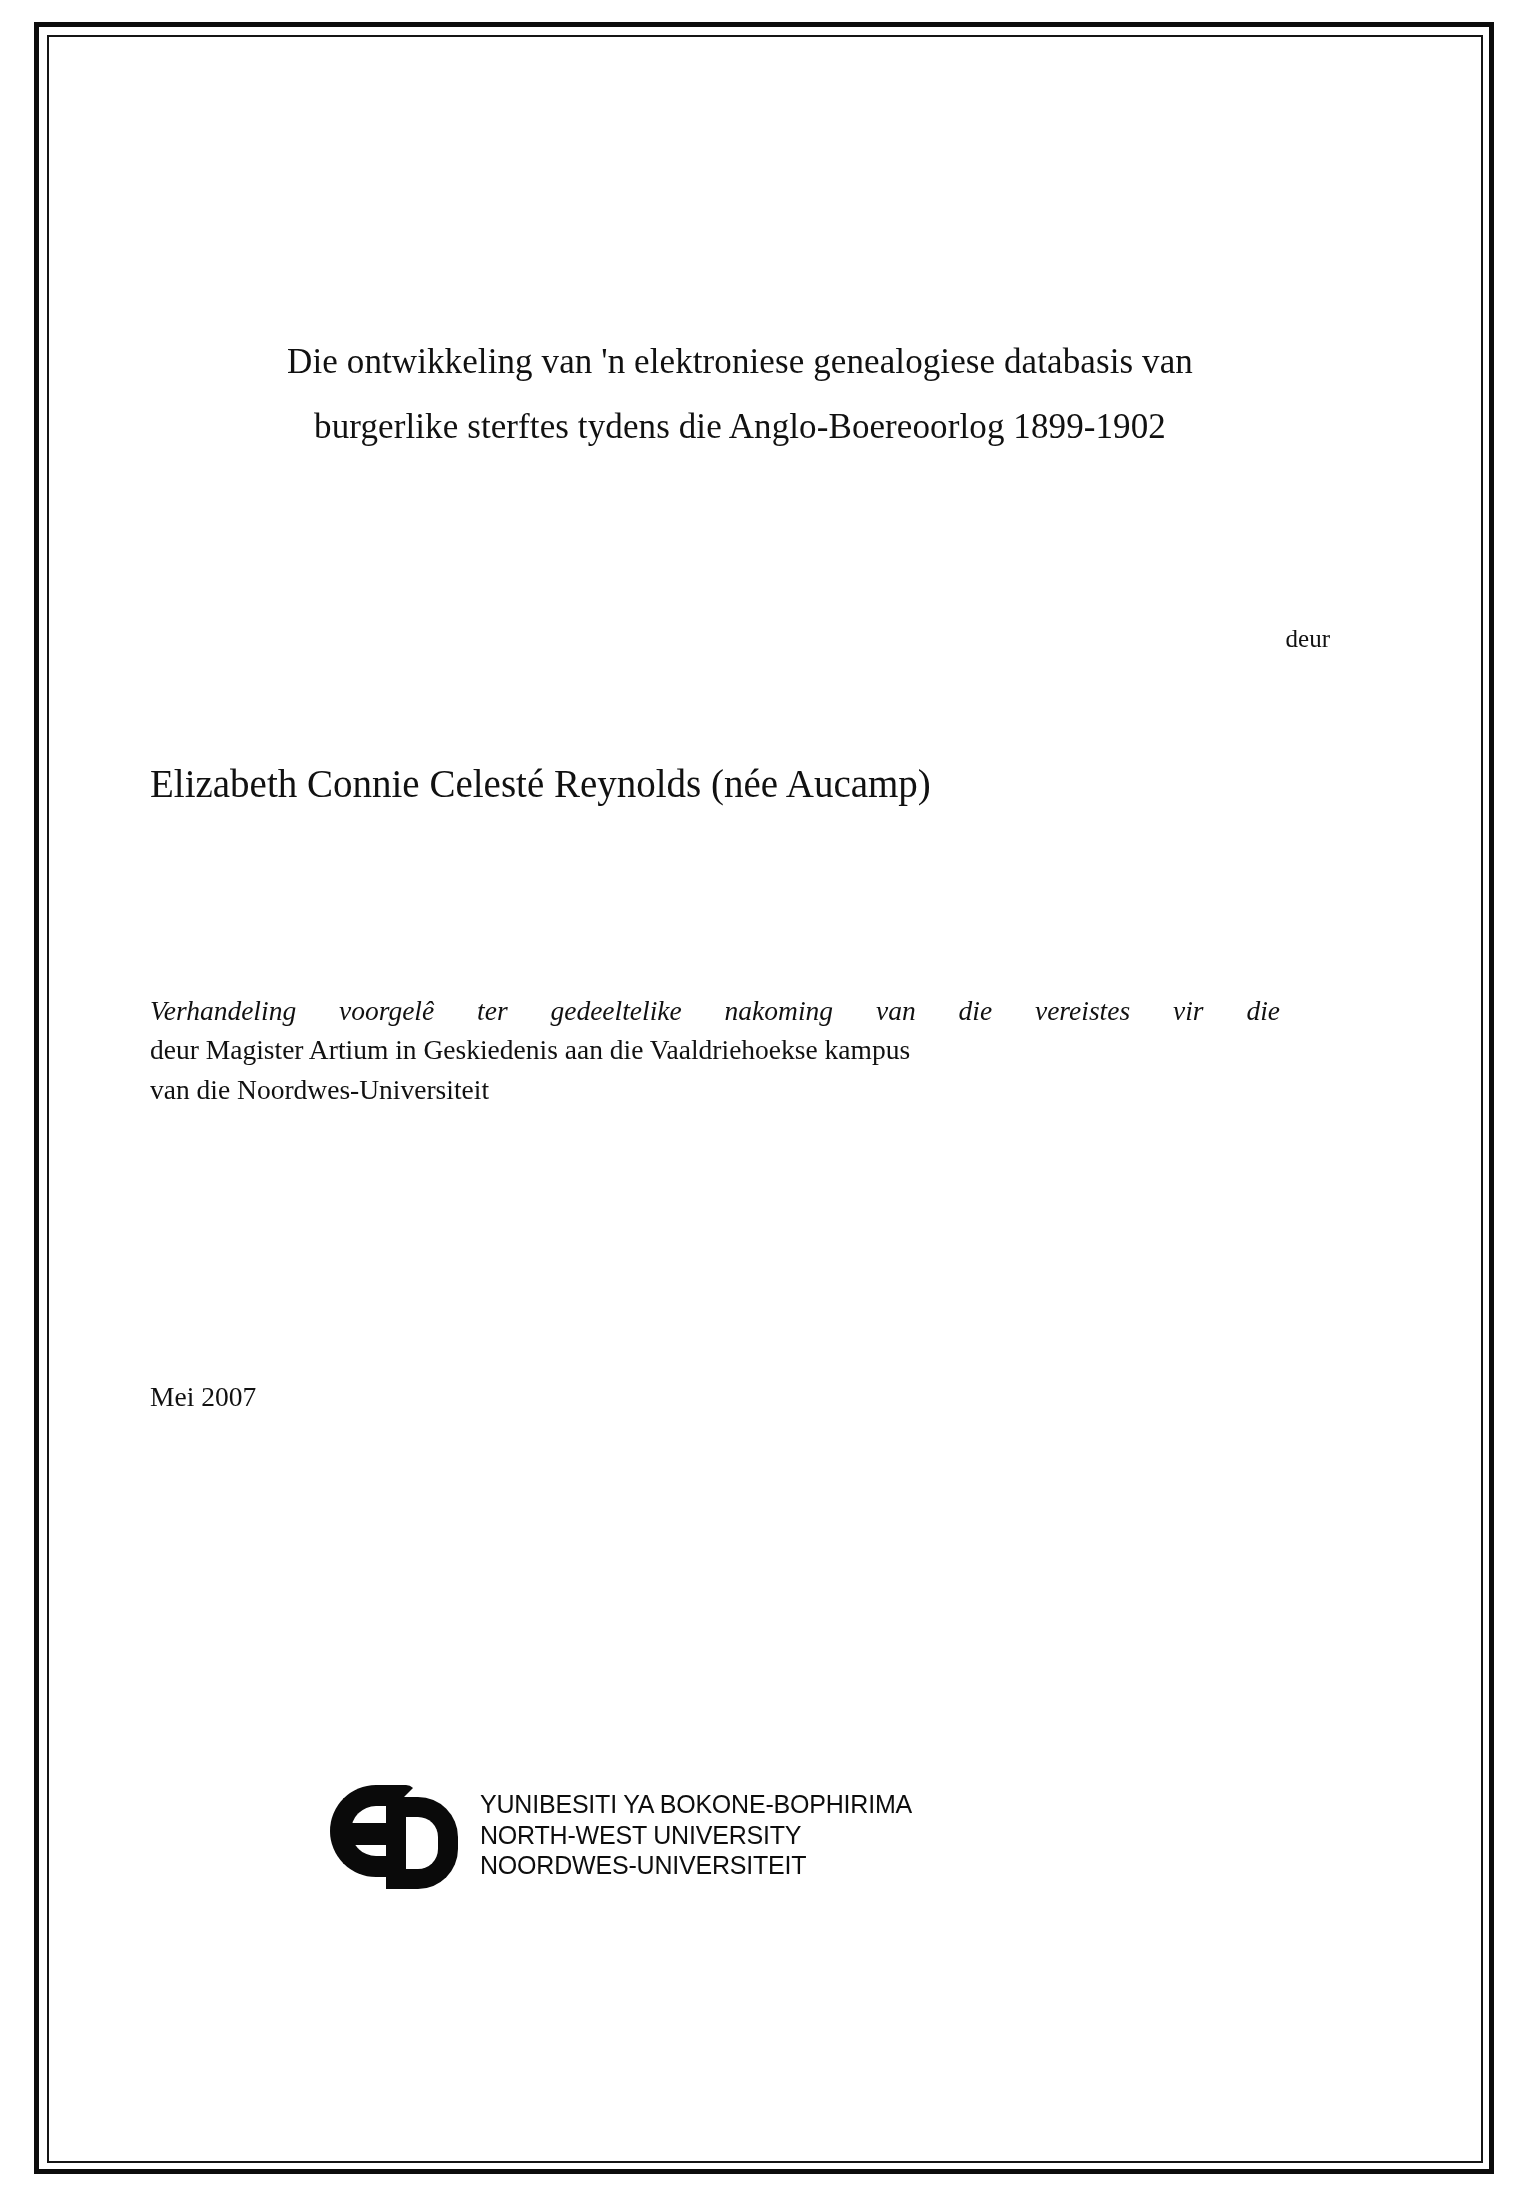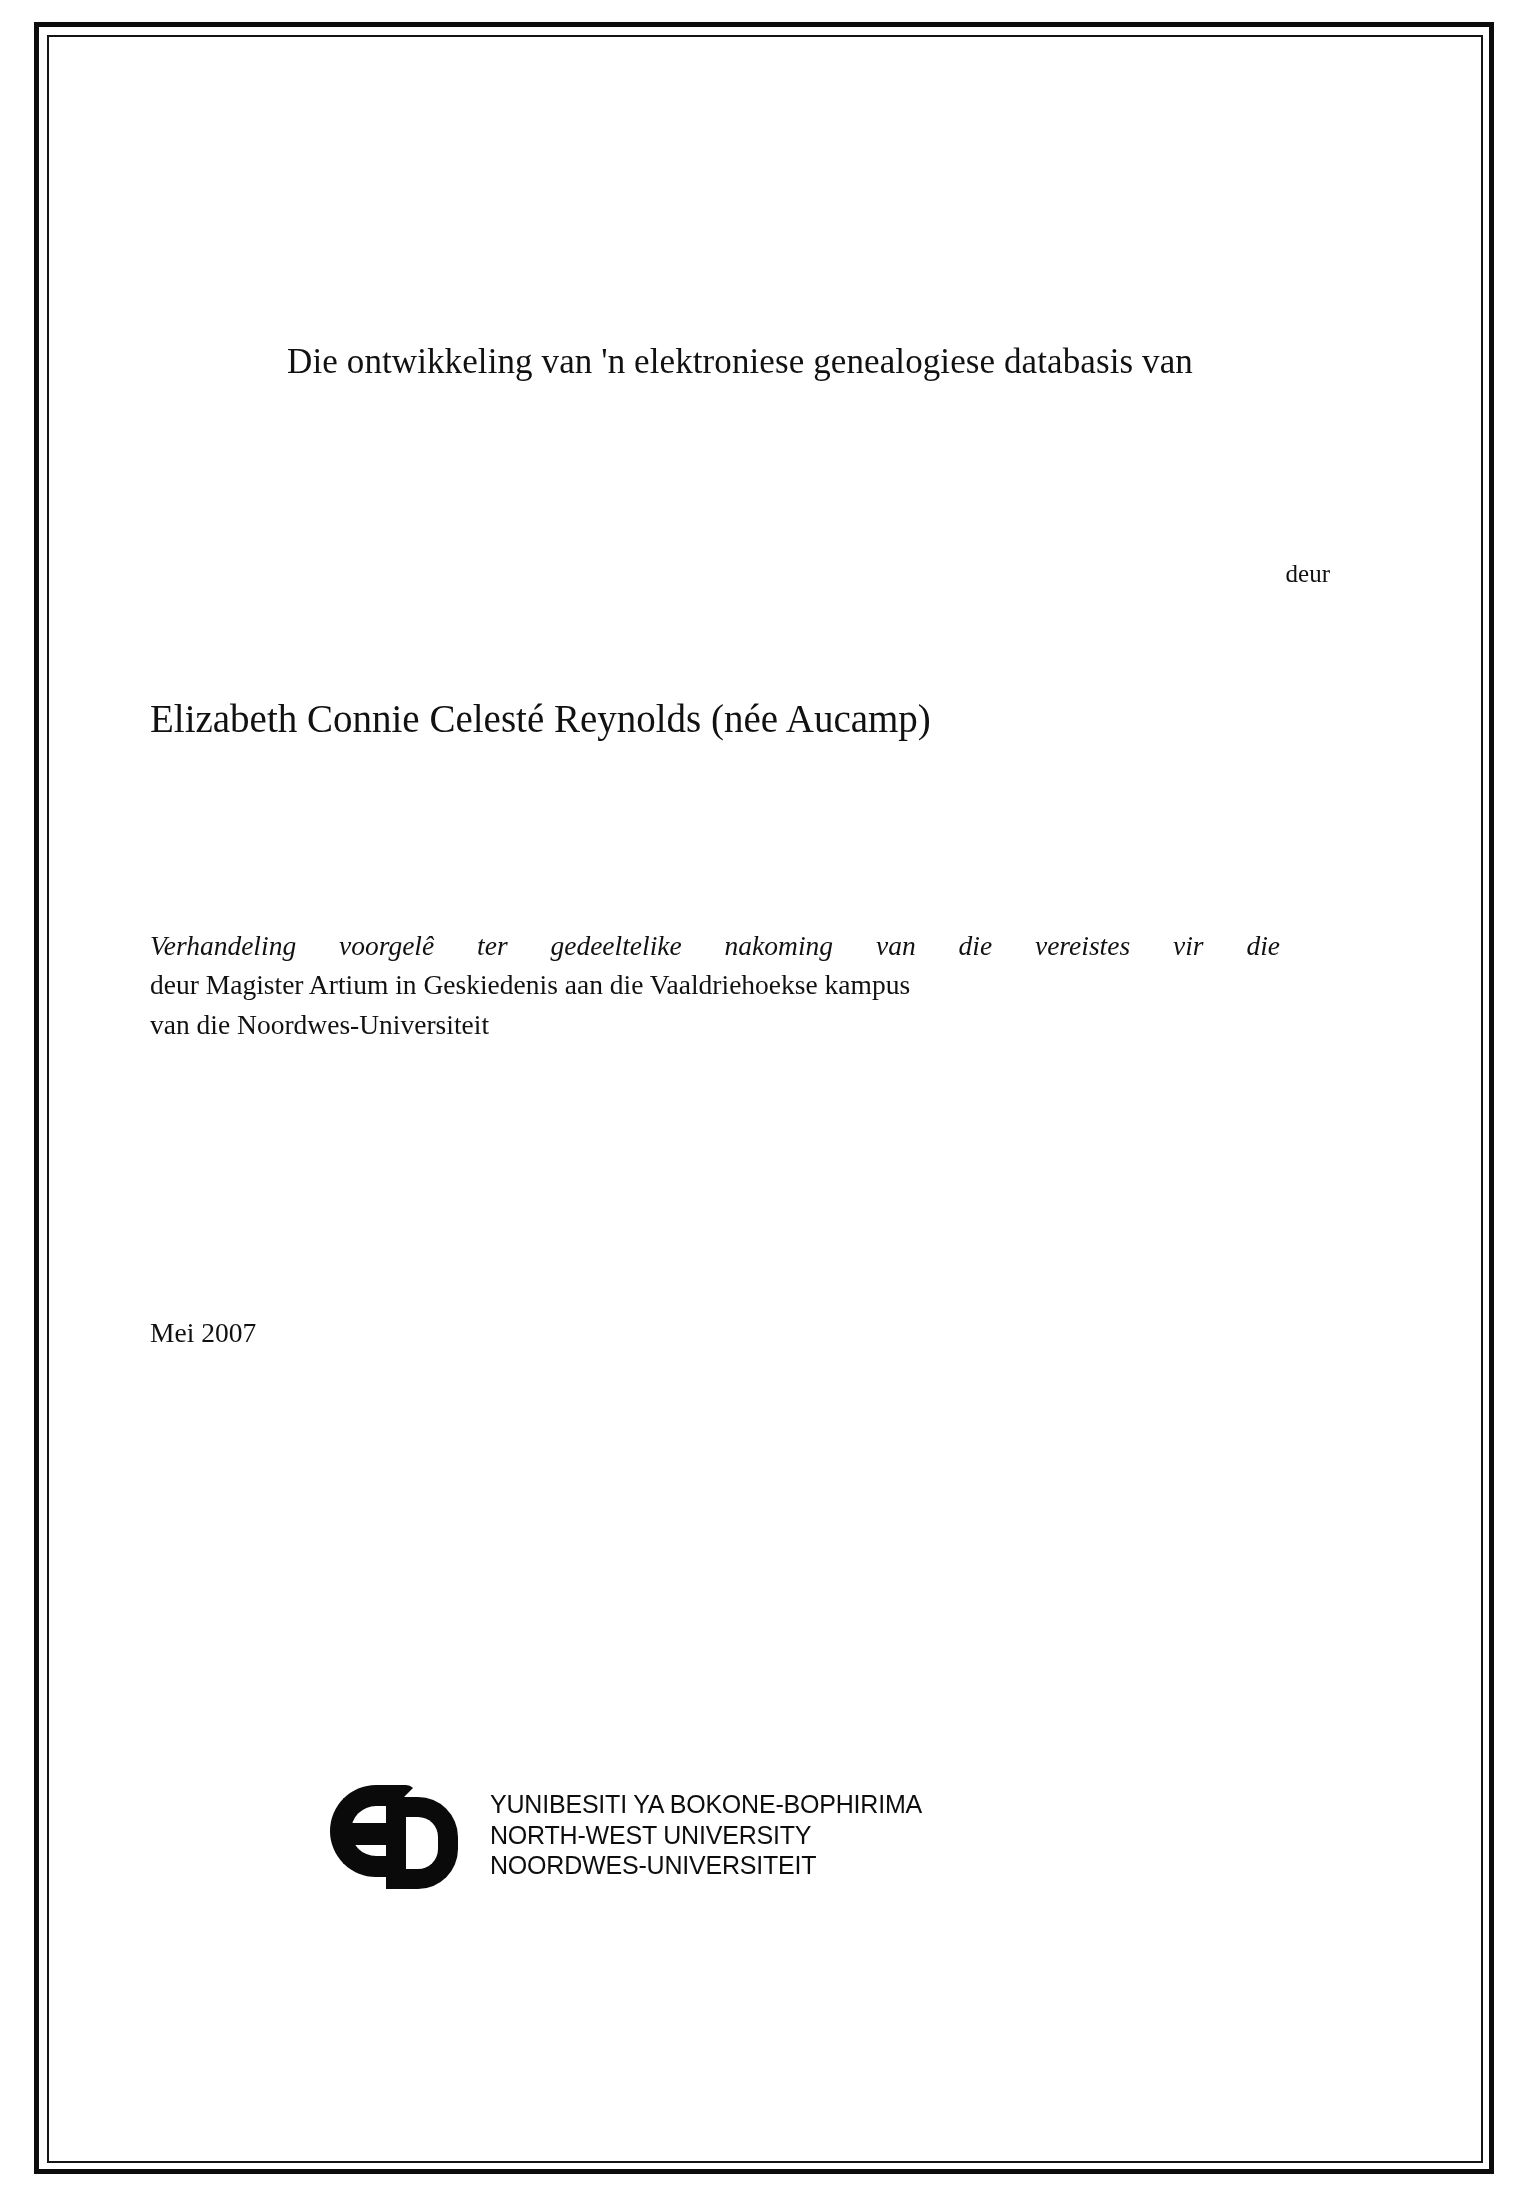--- a/index.html
+++ b/index.html
@@ -160,39 +160,40 @@
     height: 52px;
     background: #ffffff;
     border-radius: 0 20px 20px 0;
   }
   .logo-text {
     font-family: "Liberation Sans", sans-serif;
     font-size: 25px;
     line-height: 1.22;
     letter-spacing: -0.2px;
     color: #0d0d0d;
-    margin-left: 20px;
+    margin-left: 10px;
   }
   .logo-text span {
     display: block;
     white-space: nowrap;
   }
 </style>
 </head>
 <body>
 
 <div class="page-scan">
   <div class="scan-frame">
     <div class="scan-frame-inner"></div>
   </div>
 
   <div class="content">
 
     <div class="title-block">
       <span class="title-line">Die ontwikkeling van 'n elektroniese genealogiese databasis van</span>
+      <span class="title-line">burgerlike sterftes tydens die Anglo-Boereoorlog 1899-1902</span>
     </div>
 
     <div class="deur">deur</div>
 
     <div class="author">Elizabeth Connie Celesté Reynolds (née Aucamp)</div>
 
     <div class="statement">
       <span class="ln1">Verhandeling voorgelê ter gedeeltelike nakoming van die vereistes vir die</span>
       <span class="ln2"><span>deur </span><span class="italic">Magister Artium</span><span> in Geskiedenis aan die Vaaldriehoekse kampus</span></span>
       <span class="ln3">van die Noordwes-Universiteit</span>

